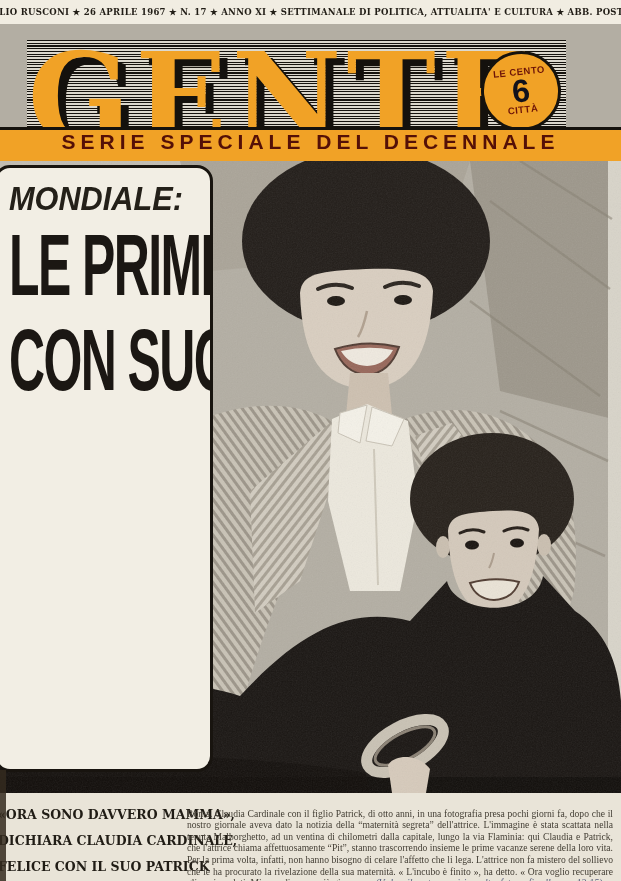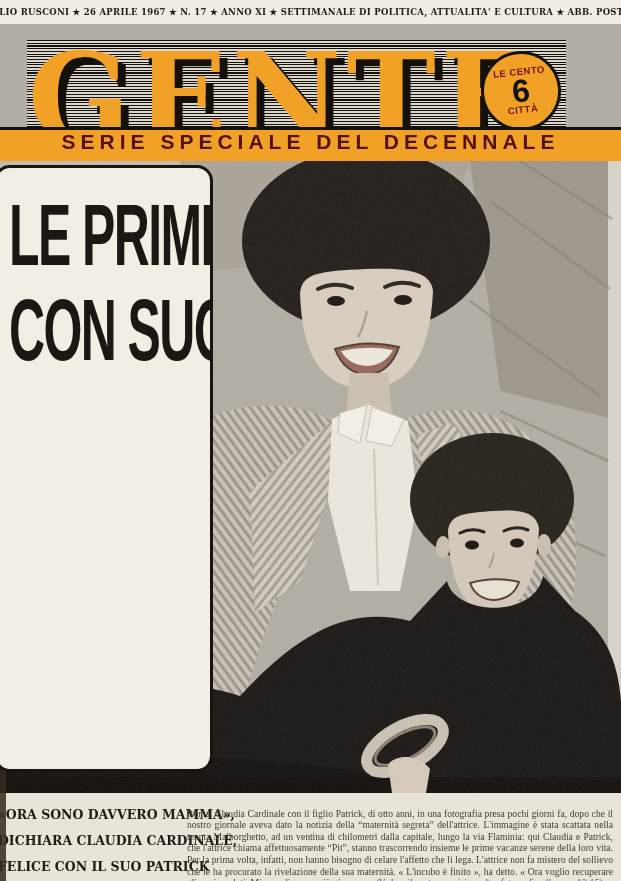--- a/index.html
+++ b/index.html
@@ -156,20 +156,21 @@
         <ellipse cx="405" cy="585" rx="42" ry="20" fill="none" stroke="#c9c2b4" stroke-width="11"></ellipse>
         <ellipse cx="405" cy="585" rx="33" ry="13" fill="none" stroke="#8a8174" stroke-width="3"></ellipse>
       </g>
       <path d="M388 604 C396 592,420 594,430 608 L426 632 L392 632 Z" fill="#d6cabb"></path>
 
       <rect x="0" y="0" width="621" height="632" filter="url(#noise)" opacity="0.10"></rect>
     </svg>
   </div>
 
   <div class="headbox">
+    <div class="kick-line"><span>MONDIALE:</span></div>
     <div class="main-line"><span>LE PRIME</span></div>
     <div class="main-line"><span>CON SUO</span></div>
   </div>
 
   <div class="footer">
     <div class="quote">
       <div>«ORA SONO DAVVERO MAMMA»,</div>
       <div>DICHIARA CLAUDIA CARDINALE,</div>
       <div>FELICE CON IL SUO PATRICK</div>
     </div>

